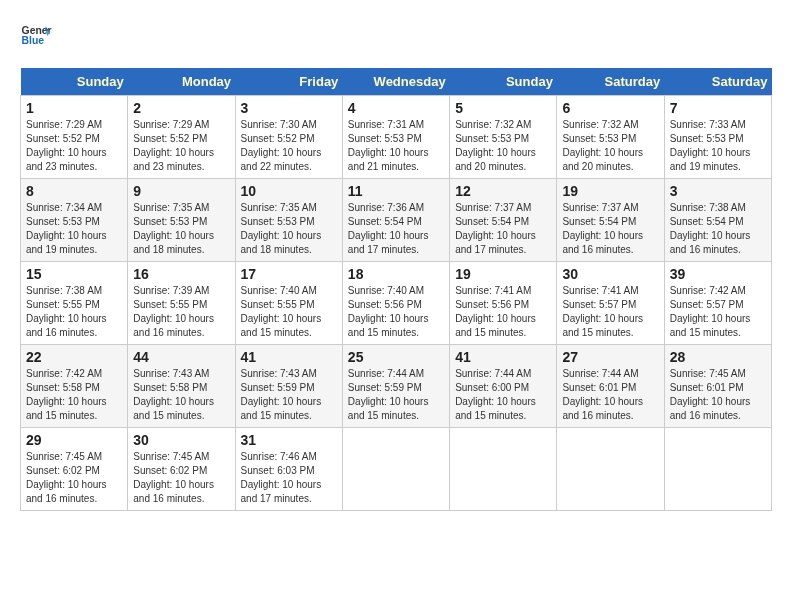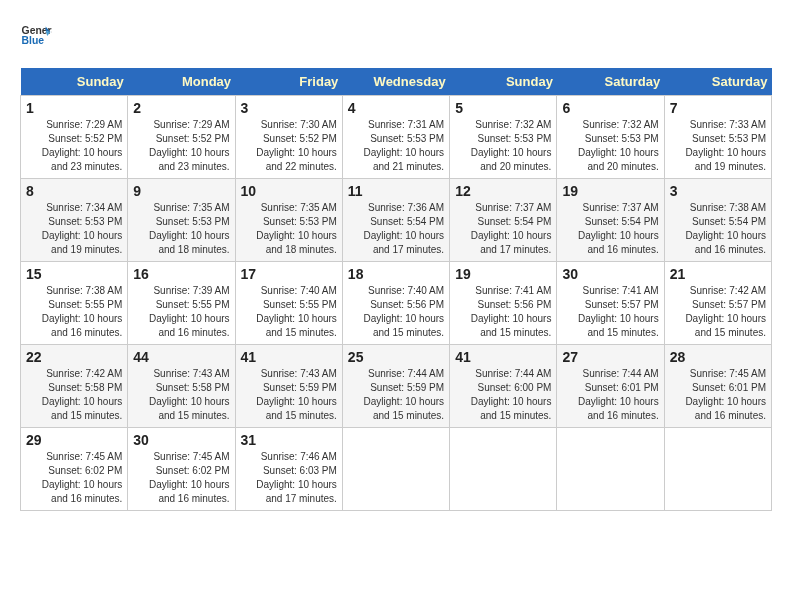--- a/index.html
+++ b/index.html
@@ -65,21 +65,20 @@
       font-size: 14px;
       font-weight: bold;
       color: #222;
       display: block;
       margin-bottom: 2px;
     }
     .day-info {
       color: #333;
       line-height: 1.4;
       font-size: 10px;
-      text-align: right;
     }
     .empty-cell {
       background: #fff !important;
     }
   </style>
 </head>
 <body>
 
 <div class="header-section">
   <div class="logo">
@@ -188,21 +187,21 @@
         </td>
         <td>
           <span class="day-num">19</span>
           <div class="day-info">Sunrise: 7:41 AM<br>Sunset: 5:56 PM<br>Daylight: 10 hours and 15 minutes.</div>
         </td>
         <td>
           <span class="day-num">30</span>
           <div class="day-info">Sunrise: 7:41 AM<br>Sunset: 5:57 PM<br>Daylight: 10 hours and 15 minutes.</div>
         </td>
         <td>
-          <span class="day-num">21</span>
+          <span class="day-num">39</span>
           <div class="day-info">Sunrise: 7:42 AM<br>Sunset: 5:57 PM<br>Daylight: 10 hours and 15 minutes.</div>
         </td>
       </tr>
       <tr>
         <td>
           <span class="day-num">22</span>
           <div class="day-info">Sunrise: 7:42 AM<br>Sunset: 5:58 PM<br>Daylight: 10 hours and 15 minutes.</div>
         </td>
         <td>
           <span class="day-num">44</span>

